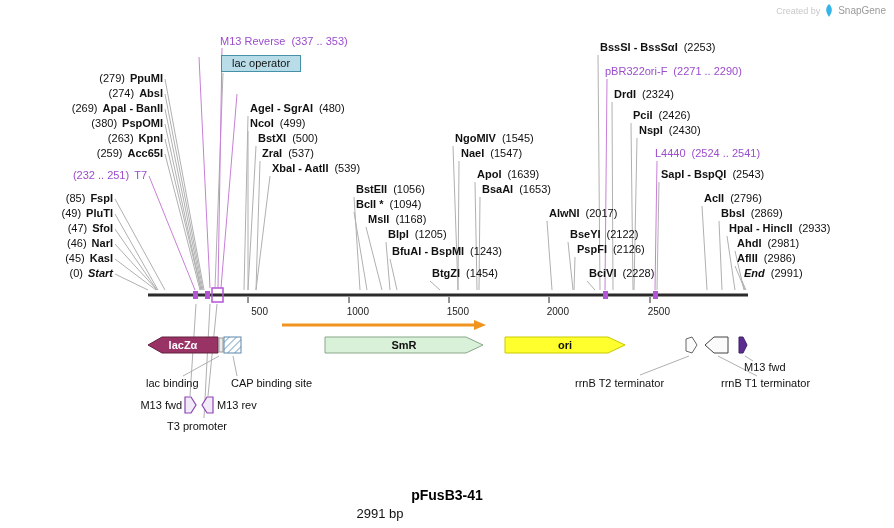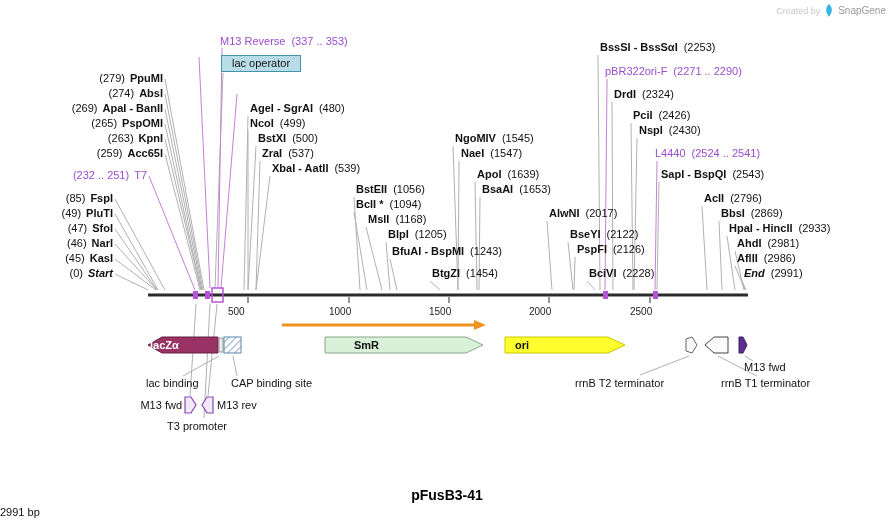--- a/index.html
+++ b/index.html
@@ -8,26 +8,26 @@
   #canvas > svg{position:absolute;left:0;top:0}
   .lbl{position:absolute;font-size:11px;line-height:13px;white-space:nowrap;color:#111}
   .ra{text-align:right}
   .lbl .name{font-weight:700}
   .pf .name{margin-left:5px}
   .nf .pos{margin-left:6px}
   .primer{color:#9b4dcc}
   .primer .name{font-weight:400}
   .se .name{font-style:italic}
   .flabel{position:absolute;font-size:11px;line-height:12px;white-space:nowrap;color:#111}
-  .ftext{position:absolute;font-size:11px;font-weight:700;text-align:left;line-height:16px;color:#111}
+  .ftext{position:absolute;font-size:11px;font-weight:700;text-align:center;line-height:16px;color:#111}
   .white{color:#fff}
-  .tick{position:absolute;width:40px;text-align:left;font-size:10px;color:#222}
+  .tick{position:absolute;width:40px;text-align:right;font-size:10px;color:#222}
   .opbox{position:absolute;left:221px;top:55px;width:80px;height:17px;background:#b9dde8;border:1px solid #4791a8;font-size:11px;line-height:15px;text-align:center;color:#111}
   .title{position:absolute;left:0;top:487px;width:894px;text-align:center;font-size:14px;font-weight:700;color:#000}
-  .sub{position:absolute;left:0;top:506px;width:760px;font-size:11px;color:#111}
+  .sub{position:absolute;left:0;top:506px;width:760px;text-align:center;font-size:13px;color:#111}
   .wm{position:absolute;right:8px;top:4px;display:flex;align-items:center;gap:4px;font-size:9px;color:#c8c8c8}
   .wm .brand{font-size:10px;color:#9a9a9a;font-weight:400}
 </style>
 </head>
 <body>
 
 <div id="canvas">
 
   <svg width="894" height="528" viewBox="0 0 894 528">
     <defs>
@@ -157,21 +157,21 @@
     <span>Created by</span>
     <svg width="10" height="13">
         <path d="M5 0 C 8.5 3.5 9 7 5 13 C 1 7 1.5 3.5 5 0 Z" fill="#35b4e8"></path>
       </svg>
     <span class="brand">SnapGene</span>
   </div>
 
   <div class="lbl ra pf" style="left:40px;top:72px;width:123px"><span class="pos">(279)</span><span class="name">PpuMI</span></div>
   <div class="lbl ra pf" style="left:40px;top:87px;width:123px"><span class="pos">(274)</span><span class="name">AbsI</span></div>
   <div class="lbl ra pf" style="left:40px;top:102px;width:123px"><span class="pos">(269)</span><span class="name">ApaI - BanII</span></div>
-  <div class="lbl ra pf" style="left:40px;top:117px;width:123px"><span class="pos">(265)</span><span class="name">PspOMI</span></div>
+  <div class="lbl ra pf" style="left:40px;top:117px;width:123px"><span class="pos">(380)</span><span class="name">PspOMI</span></div>
   <div class="lbl ra pf" style="left:40px;top:132px;width:123px"><span class="pos">(263)</span><span class="name">KpnI</span></div>
   <div class="lbl ra pf" style="left:40px;top:147px;width:123px"><span class="pos">(259)</span><span class="name">Acc65I</span></div>
   <div class="lbl ra pf primer" style="left:40px;top:169px;width:107px"><span class="pos">(232 .. 251)</span><span class="name">T7</span></div>
   <div class="lbl ra pf" style="left:40px;top:192px;width:73px"><span class="pos">(85)</span><span class="name">FspI</span></div>
   <div class="lbl ra pf" style="left:40px;top:207px;width:73px"><span class="pos">(49)</span><span class="name">PluTI</span></div>
   <div class="lbl ra pf" style="left:40px;top:222px;width:73px"><span class="pos">(47)</span><span class="name">SfoI</span></div>
   <div class="lbl ra pf" style="left:40px;top:237px;width:73px"><span class="pos">(46)</span><span class="name">NarI</span></div>
   <div class="lbl ra pf" style="left:40px;top:252px;width:73px"><span class="pos">(45)</span><span class="name">KasI</span></div>
   <div class="lbl ra pf se" style="left:40px;top:267px;width:73px"><span class="pos">(0)</span><span class="name">Start</span></div>
 

